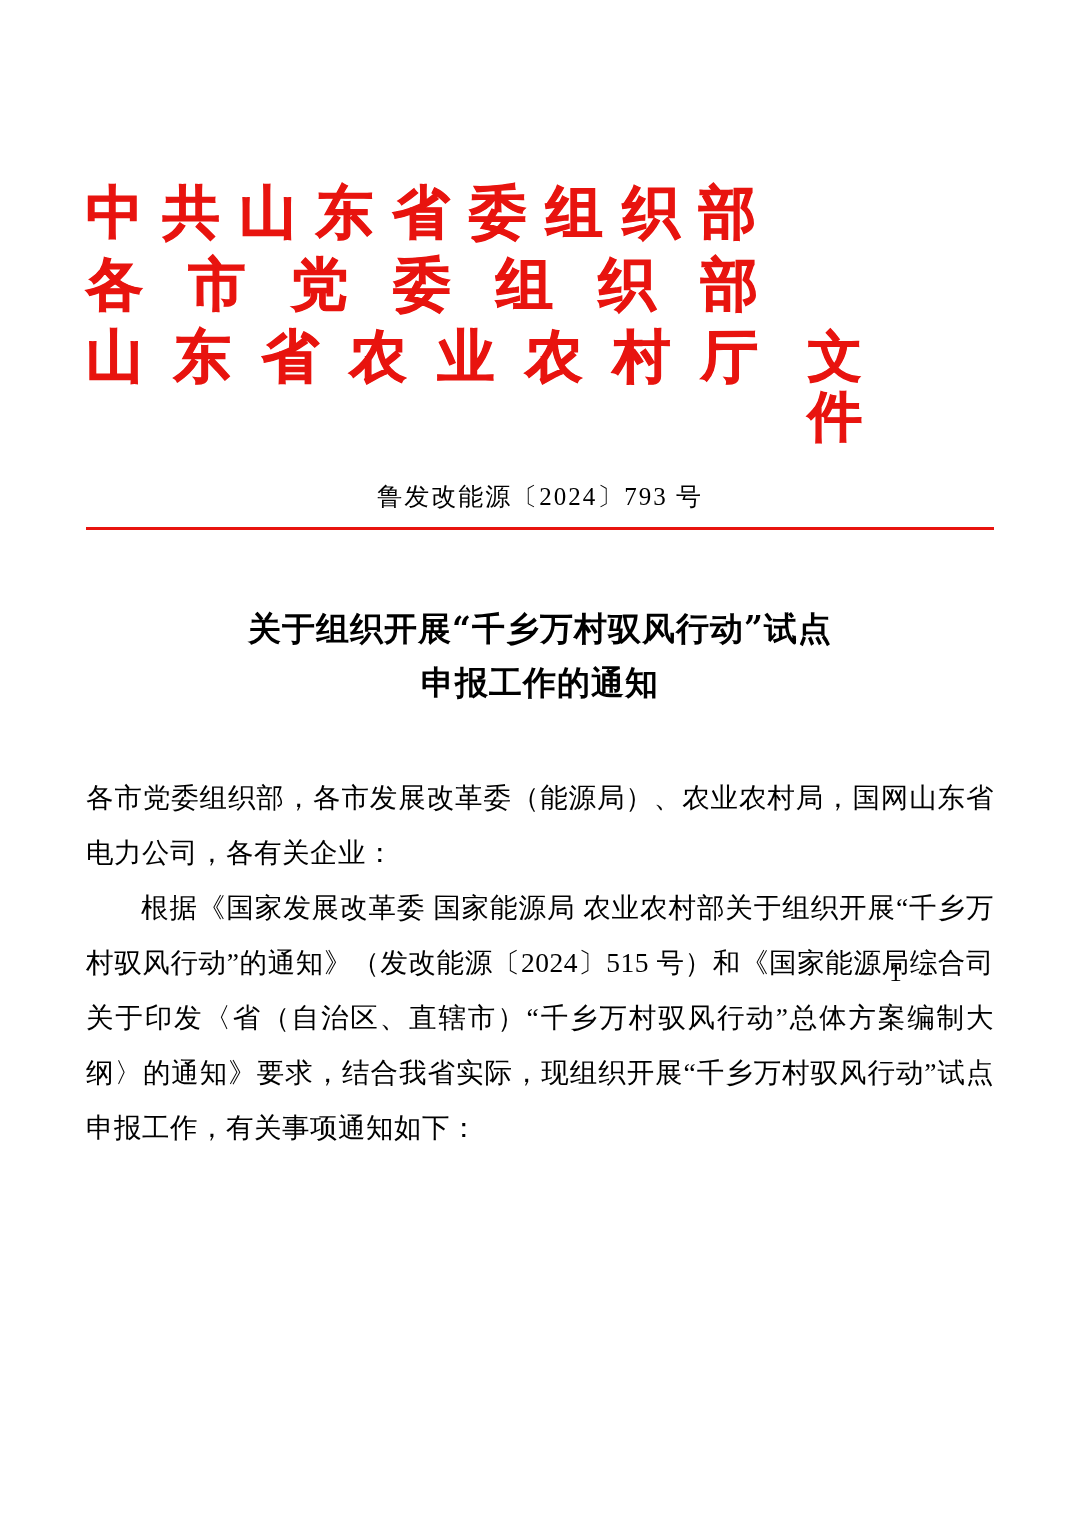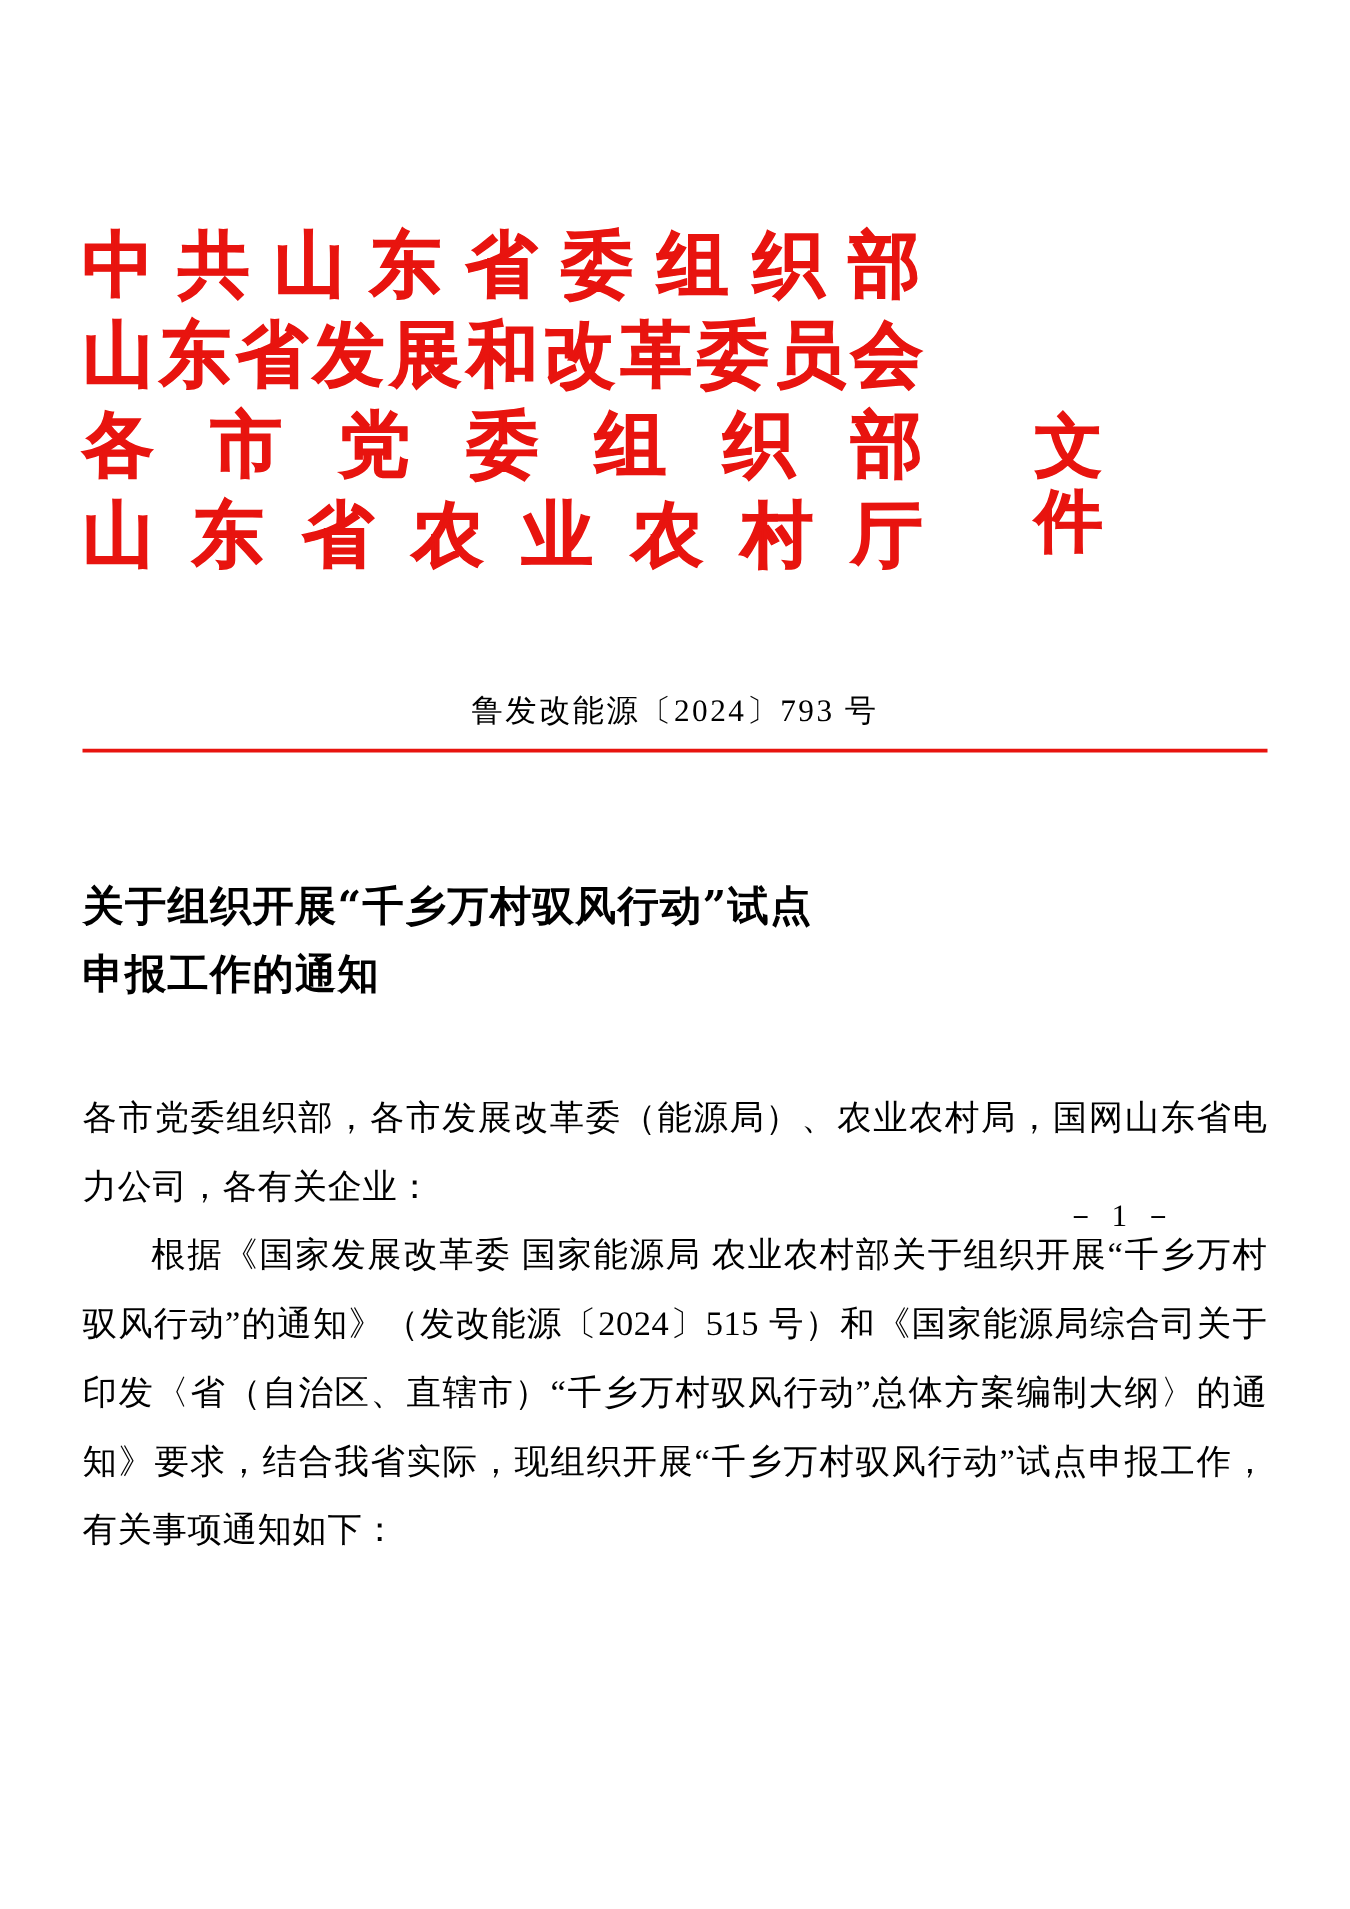--- a/index.html
+++ b/index.html
@@ -13,21 +13,21 @@
     font-family: "Liberation Serif", serif;
     color: #000000;
     position: relative;
     overflow: hidden;
   }
   .page {
     width: 1080px;
     height: 1107px;
     position: relative;
     box-sizing: border-box;
-    padding: 0 66px;
+    padding: 0 86px;
   }
 
   
   .letterhead {
     padding-top: 176px;
     position: relative;
   }
   .lh-lines {
     width: 672px;
   }
@@ -73,21 +73,22 @@
   }
   .redrule {
     margin-top: 14px;
     height: 3px;
     background: #e8140f;
     width: 100%;
   }
 
   
   .title {
-    margin-top: 96px;
+    margin-top: 72px;
+    text-align: center;
     font-family: "DejaVu Serif", "Liberation Serif", serif;
     font-weight: 700;
     font-size: 33px;
     line-height: 54px;
     letter-spacing: 1px;
     color: #000;
   }
 
   
   .body-text {
@@ -119,21 +120,20 @@
   }
 </style>
 </head>
 <body>
 
 <div class="page">
 
   <div class="letterhead">
     <div class="lh-lines">
       <div class="lh-line l1">中共山东省委组织部</div>
-      <div class="lh-line l2">山东省发展和改革委员会</div>
       <div class="lh-line l3">各市党委组织部</div>
       <div class="lh-line l4">山东省农业农村厅</div>
     </div>
     <div class="lh-doc">文件</div>
   </div>
 
   <div class="docnum">鲁发改能源〔2024〕793 号</div>
   <div class="redrule"></div>
 
   <div class="title">

